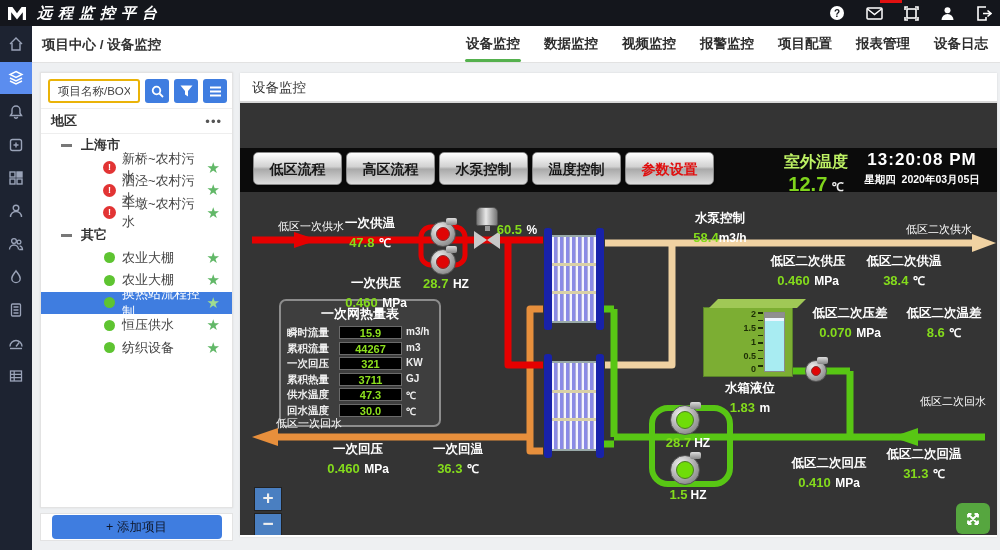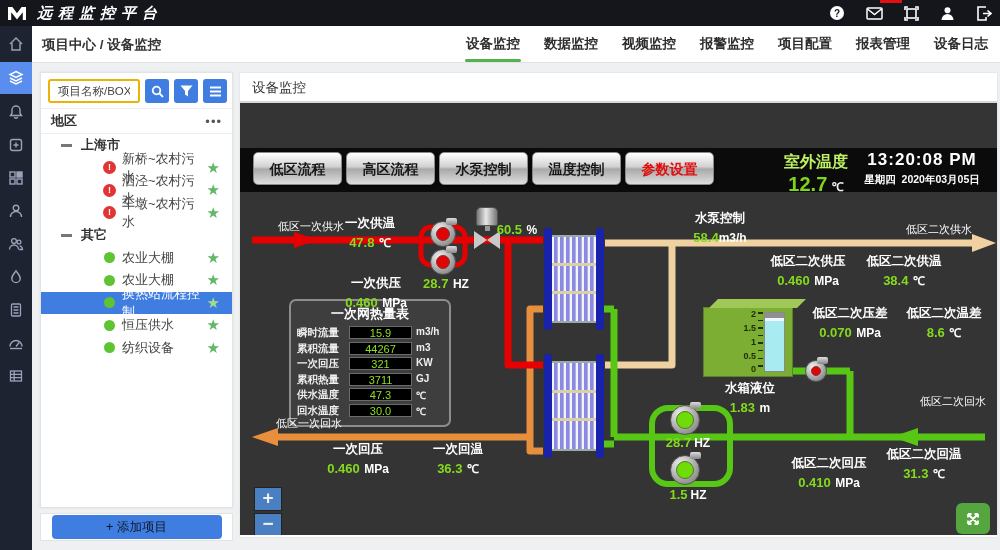--- a/index.html
+++ b/index.html
@@ -92,25 +92,25 @@
   .v-right { width:0; height:0; border-top:9px solid transparent; border-bottom:9px solid transparent; border-right:13px solid #c9c9c9; }
 
   .tank { position:absolute; left:463px; top:204px; width:90px; height:70px; background:#7cae33; border:1px solid #59822a; z-index:5; }
   .tank::before { content:""; position:absolute; left:5px; top:-9px; width:100%; height:9px; background:#a0c856; transform:skewX(-45deg); transform-origin:bottom left; }
   .gauge { position:absolute; right:7px; top:4px; bottom:4px; width:21px; background:#eef6ff; border:1px solid #8a8a8a; }
   .gauge .fill { position:absolute; left:0; right:0; bottom:0; height:86%; background:#a8ecf2; }
   .gauge .cap { position:absolute; left:0; right:0; top:0; height:9%; background:#8f8f8f; }
   .tick-col { position:absolute; right:29px; top:4px; bottom:4px; width:5px; background:repeating-linear-gradient(180deg,#1d2e05 0 1.5px,transparent 1.5px 7.6px); }
   .tk { position:absolute; width:22px; text-align:right; right:36px; font-size:9px; font-weight:bold; color:#1d2e05; z-index:6; }
 
-  .meter { position:absolute; left:49px; top:196px; width:162px; background:#3e3e3e; border:2px solid #8d8d8d; border-radius:7px; padding:4px 6px 6px; z-index:6; }
+  .meter { position:absolute; left:39px; top:196px; width:162px; background:#3e3e3e; border:2px solid #8d8d8d; border-radius:7px; padding:4px 6px 6px; z-index:6; }
   .meter .ttl { color:#fff; font-size:13px; font-weight:bold; text-align:center; margin-bottom:3px; }
   .mrow { display:flex; align-items:flex-start; height:15.5px; gap:4px; }
   .mrow .ml { color:#eee; font-size:10.5px; font-weight:bold; width:48px; white-space:nowrap; }
-  .mrow .mb { flex:1; height:13px; background:#000; border:1px solid #6a6a6a; color:#8de01e; font-size:11px; font-weight:normal; text-align:center; line-height:12px; }
+  .mrow .mb { flex:1; height:13px; background:#000; border:1px solid #6a6a6a; color:#8de01e; font-size:11px; font-weight:bold; text-align:center; line-height:12px; }
   .mrow .mu { color:#eee; font-size:10px; font-weight:bold; width:27px; }
 
   .zoom-btn { position:absolute; left:14px; width:28px; height:24px; background:#4a7fc1; border:1px solid #222; color:#eee; font-size:19px; font-weight:bold; text-align:center; line-height:20px; cursor:pointer; z-index:7; }
   .fs-btn { position:absolute; left:716px; top:400px; width:34px; height:31px; background:#56a63f; border:none; border-radius:6px; display:flex; align-items:center; justify-content:center; cursor:pointer; z-index:7; }
 
   svg.pipes { position:absolute; left:0; top:0; z-index:3; }
 </style>
 </head>
 <body>
 

